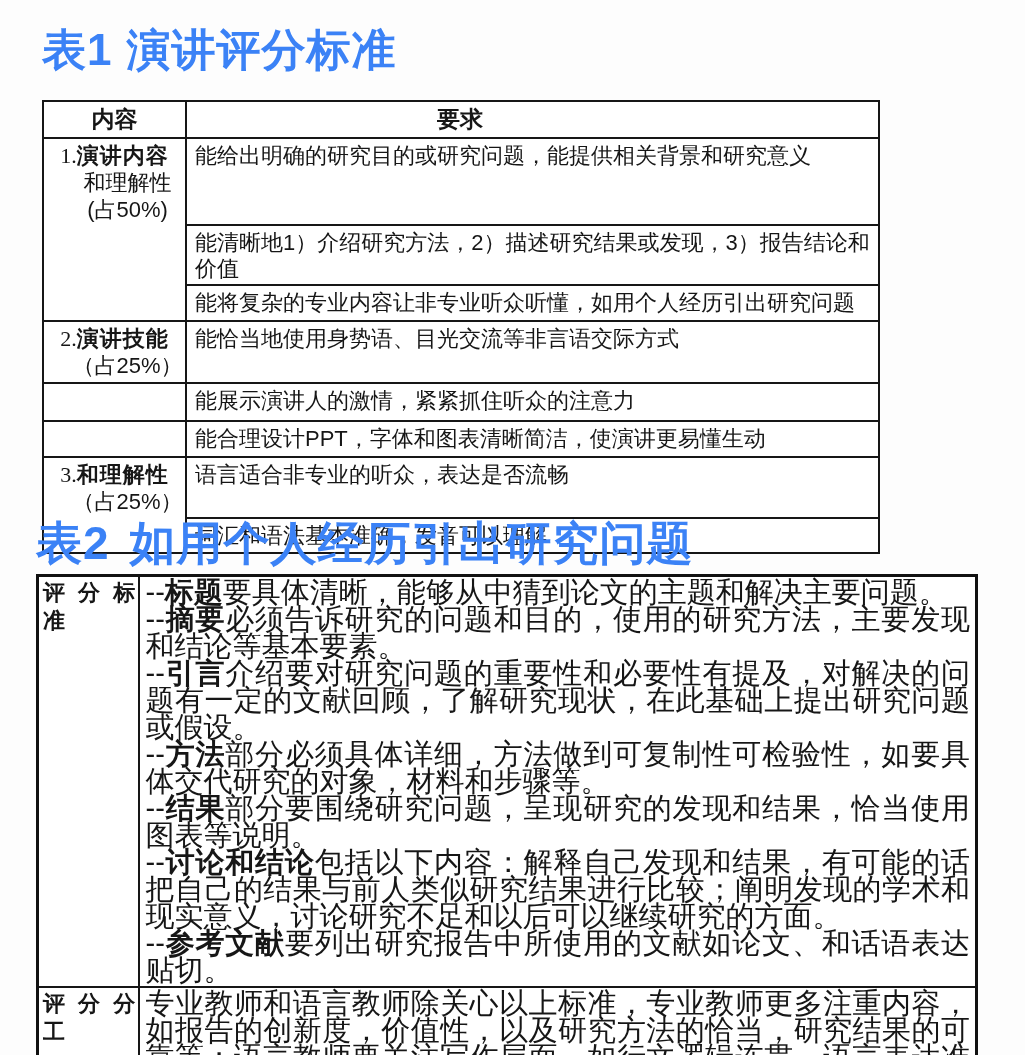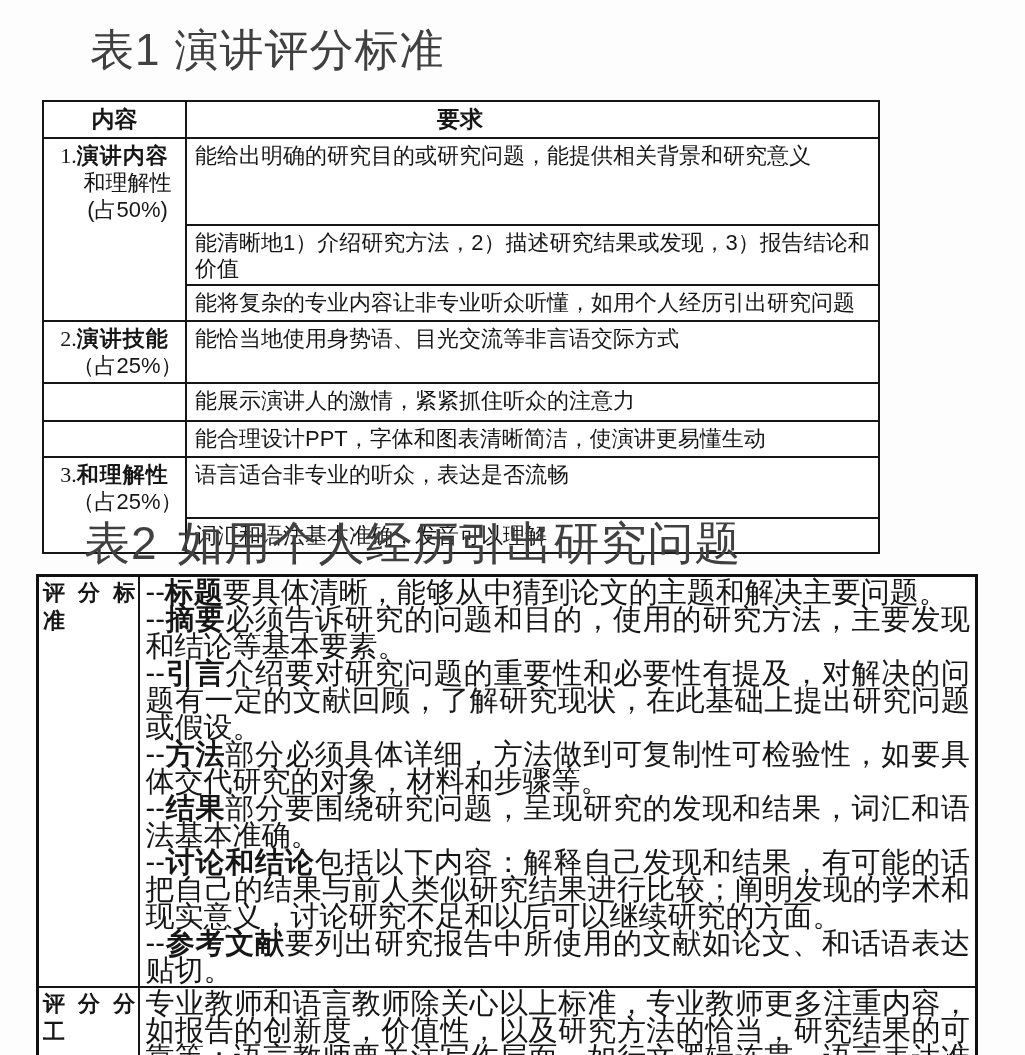--- a/index.html
+++ b/index.html
@@ -2,21 +2,21 @@
 <html><head>
 <meta charset="utf-8">
 <style>
   html,body{margin:0;padding:0;}
   body{
     width:1025px;height:1055px;position:relative;
     background:#fdfdfd;color:#161616;
     font-family:"Liberation Sans","DejaVu Sans",sans-serif;
     overflow:hidden;
   }
-  .doc-title{position:absolute;font-weight:normal;color:#404040;white-space:nowrap;line-height:1;margin-left:48px;}
+  .doc-title{position:absolute;font-weight:bold;color:#3b82f6;white-space:nowrap;line-height:1;}
   #title1{left:42px;top:28px;font-size:44px;letter-spacing:1px;}
   #title2{left:36px;top:520px;font-size:46px;letter-spacing:1px;}
   .title-prefix{margin-right:14px;}
   #title2 .title-prefix{margin-right:20px;}
 
   table{border-collapse:collapse;table-layout:fixed;position:absolute;background:#fff;}
   #table1{left:42px;top:88px;width:838px;margin-top:12px;}
   #table1 td,#table1 th{border:2px solid #161616;vertical-align:top;}
   #table1 .c1{width:143px;}
   #table1 tr.hrow{height:32px;}
@@ -117,21 +117,21 @@
     </colgroup>
   <tbody>
       <tr class="t2r1">
     <td class="t2-label">评 分 标
 准</td>
     <td class="t2-content">
       <div class="item"><span>--</span><b>标题</b><span>要具体清晰，能够从中猜到论文的主题和解决主要问题。</span></div>
       <div class="item"><span>--</span><b>摘要</b><span>必须告诉研究的问题和目的，使用的研究方法，主要发现和结论等基本要素。</span></div>
       <div class="item"><span>--</span><b>引言</b><span>介绍要对研究问题的重要性和必要性有提及，对解决的问题有一定的文献回顾，了解研究现状，在此基础上提出研究问题或假设。</span></div>
       <div class="item"><span>--</span><b>方法</b><span>部分必须具体详细，方法做到可复制性可检验性，如要具体交代研究的对象，材料和步骤等。</span></div>
-      <div class="item"><span>--</span><b>结果</b><span>部分要围绕研究问题，呈现研究的发现和结果，词汇和语法基本准确。</span></div>
+      <div class="item"><span>--</span><b>结果</b><span>部分要围绕研究问题，呈现研究的发现和结果，恰当使用图表等说明。</span></div>
       <div class="item"><span>--</span><b>讨论和结论</b><span>包括以下内容：解释自己发现和结果，有可能的话把自己的结果与前人类似研究结果进行比较；阐明发现的学术和现实意义，讨论研究不足和以后可以继续研究的方面。</span></div>
       <div class="item"><span>--</span><b>参考文献</b><span>要列出研究报告中所使用的文献如论文、和话语表达贴切。</span></div>
     </td>
   </tr>
   <tr class="t2r2">
     <td class="t2-label">评 分 分
 工</td>
     <td class="t2-content">
       <div class="item">专业教师和语言教师除关心以上标准，专业教师更多注重内容，如报告的创新度，价值性，以及研究方法的恰当，研究结果的可靠等；语言教师要关注写作层面，如行文逻辑连贯，语言表达准确（如语体正式，句法词汇正确），学术规范符合（如理论，定义，前人研究介绍必须用引用方法，给出出处）和话语表达贴切（如根据学科特点是否用委婉语或强调语等）。</div>
     </td>

